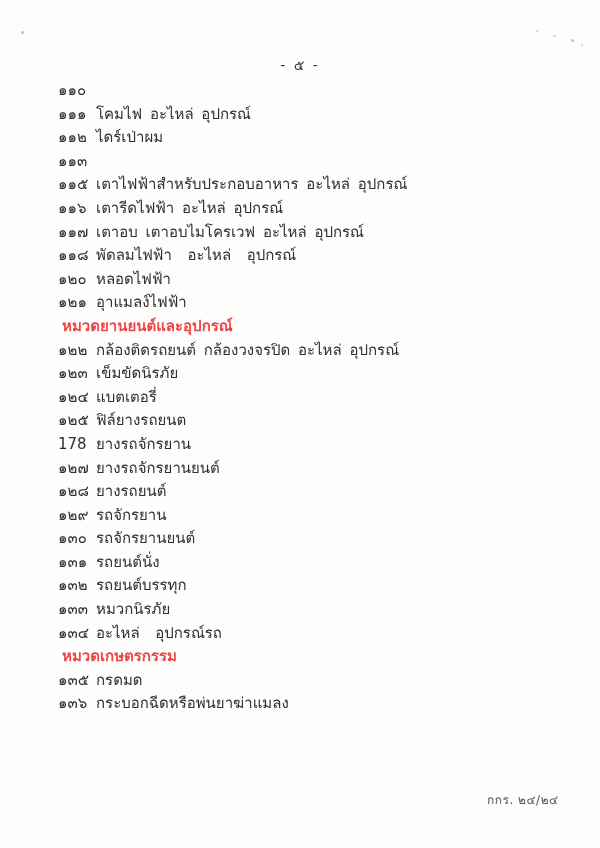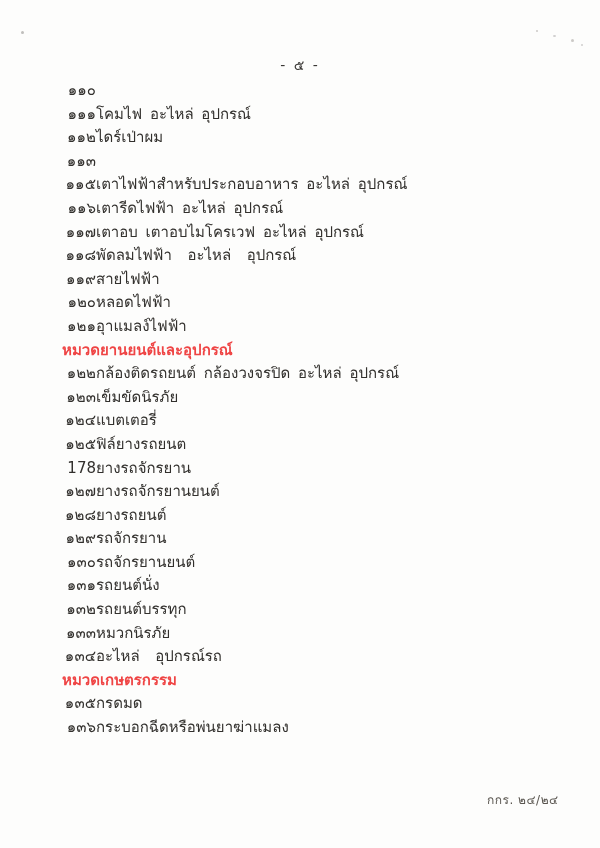--- a/index.html
+++ b/index.html
@@ -38,21 +38,20 @@
     align-items: baseline;
     height: 23.6px;
     line-height: 23.6px;
     font-size: 15px;
     white-space: pre;
     color: #32302d;
   }
   .row .num {
     flex: 0 0 38px;
     color: #32302d;
-    text-align: right;
   }
   .row .txt {
     word-spacing: 3px;
   }
   .row.section {
     font-weight: bold;
     color: #ef4444;
     padding-left: 4px;
   }
   .footer-ref {
@@ -89,21 +88,20 @@
 
   <div class="list">
       <div class="row"><span class="num">๑๑๐</span></div>
       <div class="row"><span class="num">๑๑๑</span><span class="txt">โคมไฟ อะไหล่ อุปกรณ์</span></div>
       <div class="row"><span class="num">๑๑๒</span><span class="txt">ไดร์เป่าผม</span></div>
       <div class="row"><span class="num">๑๑๓</span></div>
       <div class="row"><span class="num">๑๑๕</span><span class="txt">เตาไฟฟ้าสำหรับประกอบอาหาร อะไหล่ อุปกรณ์</span></div>
       <div class="row"><span class="num">๑๑๖</span><span class="txt">เตารีดไฟฟ้า อะไหล่ อุปกรณ์</span></div>
       <div class="row"><span class="num">๑๑๗</span><span class="txt">เตาอบ เตาอบไมโครเวฟ อะไหล่ อุปกรณ์</span></div>
       <div class="row"><span class="num">๑๑๘</span><span class="txt">พัดลมไฟฟ้า  อะไหล่  อุปกรณ์</span></div>
-      <div class="row"><span class="num">๑๑๙</span><span class="txt">สายไฟฟ้า</span></div>
       <div class="row"><span class="num">๑๒๐</span><span class="txt">หลอดไฟฟ้า</span></div>
       <div class="row"><span class="num">๑๒๑</span><span class="txt">อุาแมลง์ไฟฟ้า</span></div>
       <div class="row section"><span class="txt">หมวดยานยนต์และอุปกรณ์</span></div>
       <div class="row"><span class="num">๑๒๒</span><span class="txt">กล้องติดรถยนต์ กล้องวงจรปิด อะไหล่ อุปกรณ์</span></div>
       <div class="row"><span class="num">๑๒๓</span><span class="txt">เข็มขัดนิรภัย</span></div>
       <div class="row"><span class="num">๑๒๔</span><span class="txt">แบตเตอรี่</span></div>
       <div class="row"><span class="num">๑๒๕</span><span class="txt">ฟิล์ยางรถยนต</span></div>
       <div class="row"><span class="num">178</span><span class="txt">ยางรถจักรยาน</span></div>
       <div class="row"><span class="num">๑๒๗</span><span class="txt">ยางรถจักรยานยนต์</span></div>
       <div class="row"><span class="num">๑๒๘</span><span class="txt">ยางรถยนต์</span></div>

